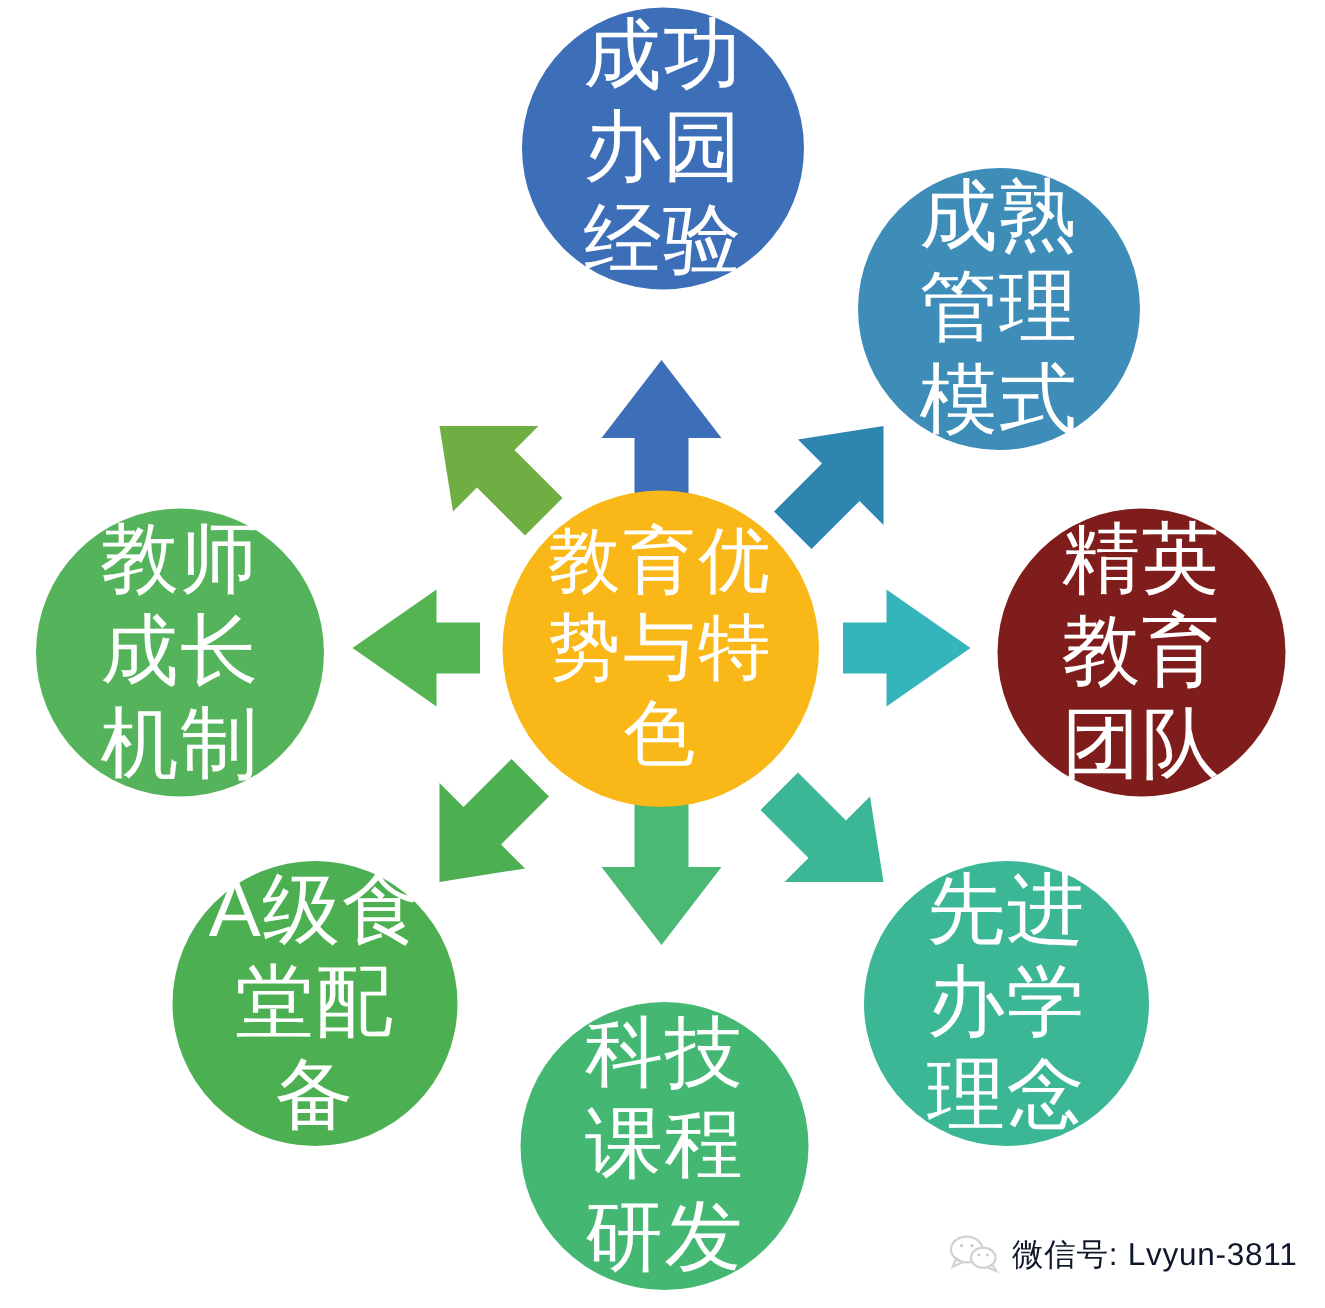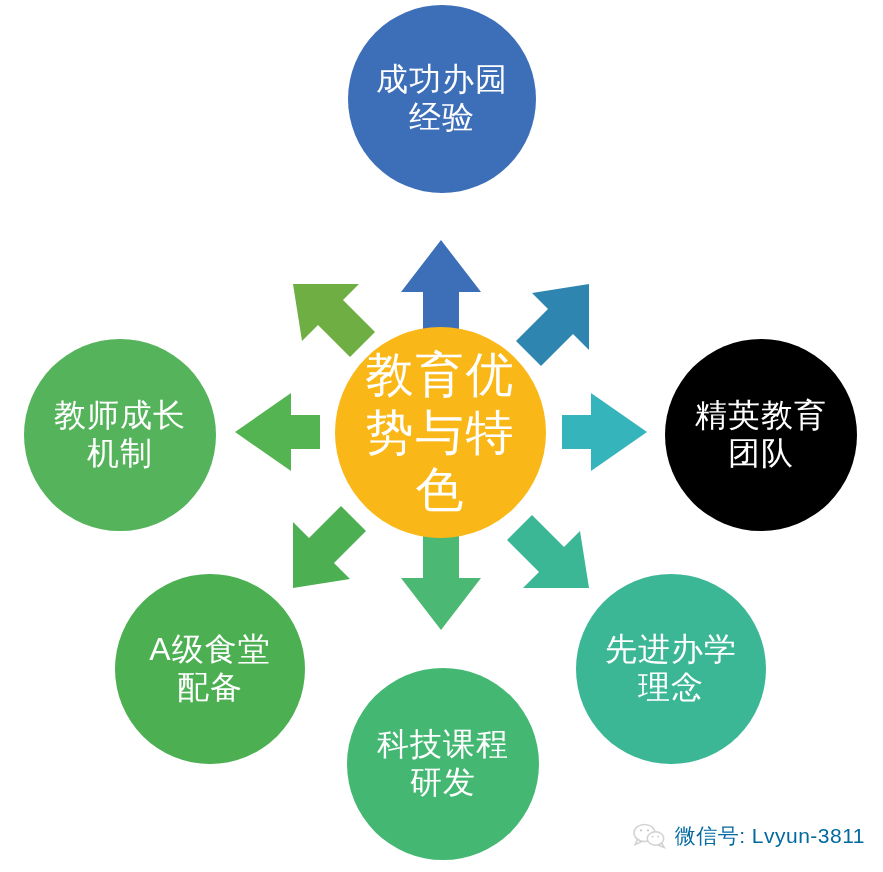--- a/index.html
+++ b/index.html
@@ -33,21 +33,21 @@
     width:80%;
     font-weight:400;
   }
   .node.center{
     font-size:48px;
     font-weight:700;
     letter-spacing:2px;
     line-height:1.2;
   }
   .node.center .label{width:72%;}
-  .node.sat{ font-size:32px; }
+  .node.sat{ font-size:52px; }
 
   
   .arrow-layer{
     position:absolute; left:0; top:0;
     width:883px; height:872px;
     pointer-events:none;
   }
 
   
   #watermark{
@@ -55,21 +55,21 @@
     right:18px;
     bottom:22px;
     display:flex;
     align-items:center;
     gap:9px;
     color:#cfcfcf;
     font-size:21px;
     letter-spacing:0.5px;
     white-space:nowrap;
   }
-  #watermark .wm-text{ color:#0369a1; }
+  #watermark .wm-text{ color:#0f172a; }
   #watermark .wm-icon{ display:block; }
 </style>
 </head>
 <body>
 
 <div id="stage">
 
   <svg class="arrow-layer" id="arrow-layer" viewBox="0 0 883 872">
 
     <polygon points="441,240 481,292 459,292 459,338 423,338 423,292 401,292" fill="#3D6FB8"></polygon>
@@ -90,22 +90,25 @@
   </svg>
 
   <div class="node center" id="node-center" style="left: 335px; top: 327px; width: 211px; height: 211px; background: rgb(250, 183, 24); color: rgb(255, 255, 255);">
     <span class="label">教育优势与特色</span>
   </div>
 
   <div class="node sat" id="node-top" style="left:348px; top:5px; width:188px; height:188px; background:#3D6FB8;">
     <span class="label">成功办园经验</span>
   </div>
 
+  <div class="node sat" id="node-top-right" style="left:572px; top:112px; width:188px; height:188px; background:#3D8DB8;">
+    <span class="label">成熟管理模式</span>
+  </div>
 
-  <div class="node sat" id="node-right" style="left:665px; top:339px; width:192px; height:192px; background:#000000;">
+  <div class="node sat" id="node-right" style="left:665px; top:339px; width:192px; height:192px; background:#7f1d1d;">
     <span class="label">精英教育团队</span>
   </div>
 
   <div class="node sat" id="node-bottom-right" style="left:576px; top:574px; width:190px; height:190px; background:#3BB795;">
     <span class="label">先进办学理念</span>
   </div>
 
   <div class="node sat" id="node-bottom" style="left:347px; top:668px; width:192px; height:192px; background:#44B873;">
     <span class="label">科技课程研发</span>
   </div>

